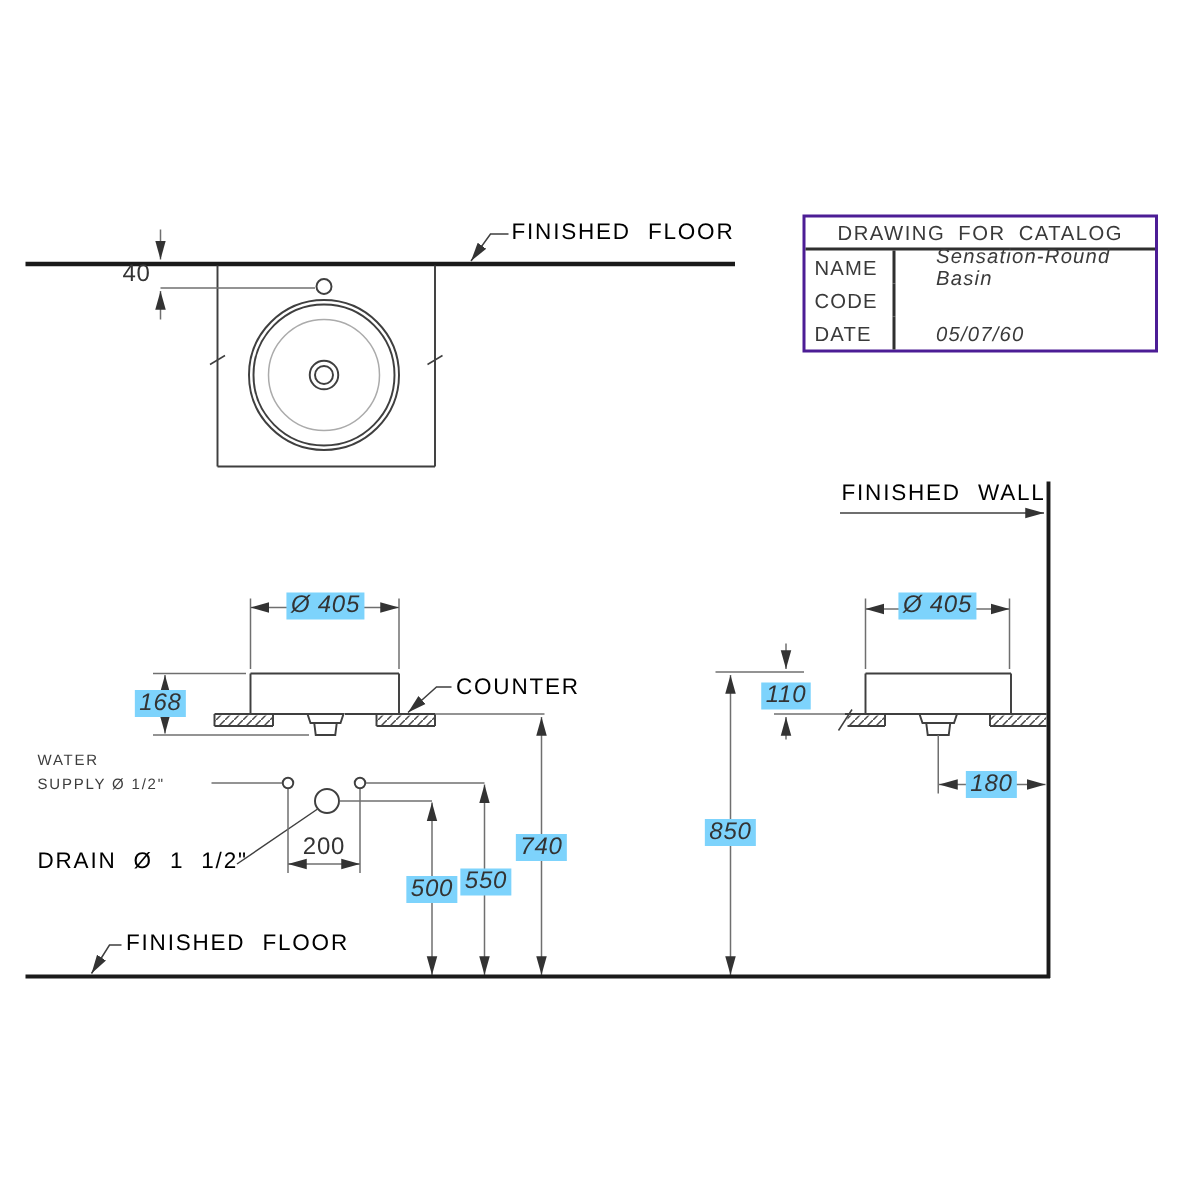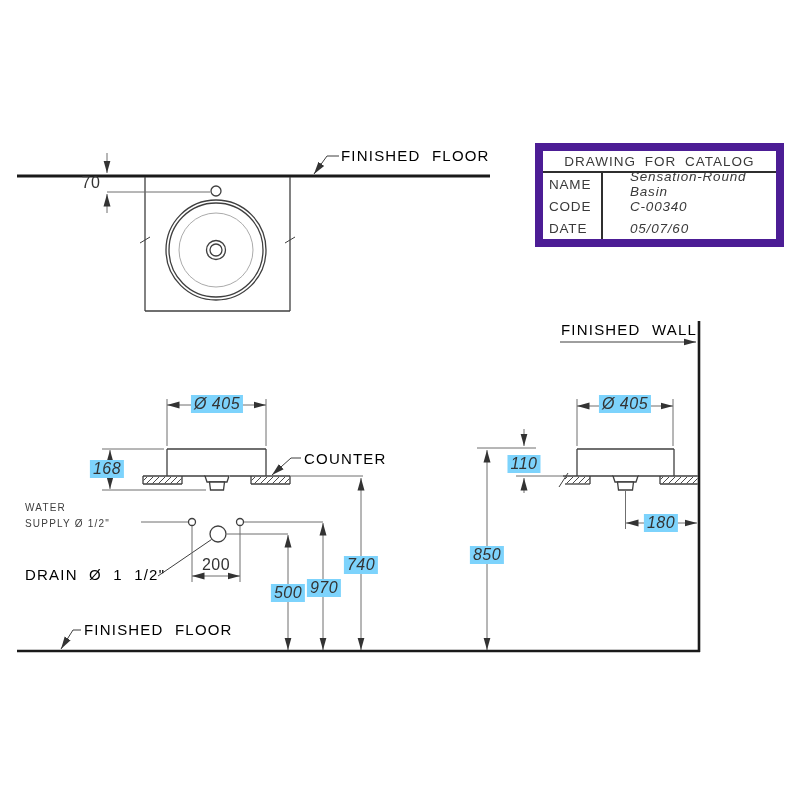--- a/index.html
+++ b/index.html
@@ -8,21 +8,21 @@
   .canvas svg{position:absolute;left:0;top:0;}
   .lbl{position:absolute;font-size:15px;letter-spacing:1.2px;word-spacing:6px;
        color:#000000;white-space:nowrap;transform:translateY(-50%);}
   .dim{position:absolute;font-size:16px;letter-spacing:.5px;color:#333;
        white-space:nowrap;transform:translate(-50%,-50%);}
   .bg{background:#7dd3fc;padding:0 3px;font-style:italic;}
   .ws{position:absolute;left:25px;top:516px;transform:translateY(-50%);
       font-size:10px;letter-spacing:1.2px;color:#3d3d3d;line-height:16px;white-space:nowrap;}
   
   .tblock{position:absolute;left:535px;top:143px;width:233px;background:#fff;
-          border:8px solid #4c1d95;color:#3a3a3a;}
+          border:2px solid #4c1d95;color:#3a3a3a;}
   .tb-title{height:20px;border-bottom:2px solid #2f2f2f;display:flex;align-items:center;
             justify-content:center;font-size:13.5px;letter-spacing:1px;word-spacing:4px;}
   .tb-row{display:flex;height:22px;font-size:13.5px;letter-spacing:.8px;}
   .tb-label{width:52px;padding-left:6px;display:flex;align-items:center;
             border-right:2px solid #2f2f2f;}
   .tb-value{flex:1;padding-left:27px;display:flex;align-items:center;font-style:italic;}
 </style>
 </head>
 <body>
 
@@ -130,50 +130,49 @@
       <line x1="625.5" y1="490" x2="625.5" y2="529"></line>
       <line x1="626" y1="523" x2="697" y2="523" marker-start="url(#arr)" marker-end="url(#arr)"></line>
     </g>
 
     <g stroke="#1a1a1a">
       <line x1="17" y1="651" x2="700" y2="651" stroke-width="2.6"></line>
       <line x1="699" y1="321" x2="699" y2="652" stroke-width="2.6"></line>
     </g>
   </svg>
 
-  <div class="dim" style="left:91px;top:183px">70</div>
+  <div class="dim" style="left:91px;top:183px">40</div>
   <div class="lbl" style="left:341px;top:155px">FINISHED FLOOR</div>
 
   <div class="tblock">
     <div class="tb-title">DRAWING FOR CATALOG</div>
     <div class="tb-row">
       <div class="tb-label">NAME</div>
       <div class="tb-value">Sensation-Round Basin</div>
     </div>
     <div class="tb-row">
       <div class="tb-label">CODE</div>
-      <div class="tb-value">C-00340</div>
     </div>
     <div class="tb-row">
       <div class="tb-label">DATE</div>
       <div class="tb-value">05/07/60</div>
     </div>
   </div>
 
   <div class="dim bg" style="left:217px;top:404px">Ø 405</div>
   <div class="dim bg" style="left:107px;top:469px">168</div>
   <div class="lbl" style="left:304px;top:458px">COUNTER</div>
   <div class="ws">
     <div>WATER</div>
     <div>SUPPLY Ø 1/2"</div>
   </div>
   <div class="lbl" style="left:25px;top:574px">DRAIN Ø 1 1/2"</div>
   <div class="dim" style="left:216px;top:565px">200</div>
   <div class="dim bg" style="left:288px;top:593px">500</div>
-  <div class="dim bg" style="left:324px;top:588px">970</div>
+  <div class="dim bg" style="left:324px;top:588px">550</div>
   <div class="dim bg" style="left:361px;top:565px">740</div>
   <div class="lbl" style="left:84px;top:629px">FINISHED FLOOR</div>
 
   <div class="lbl" style="left:561px;top:329px">FINISHED WALL</div>
   <div class="dim bg" style="left:625px;top:404px">Ø 405</div>
   <div class="dim bg" style="left:524px;top:464px">110</div>
   <div class="dim bg" style="left:661px;top:523px">180</div>
   <div class="dim bg" style="left:487px;top:555px">850</div>
 
 </div>

